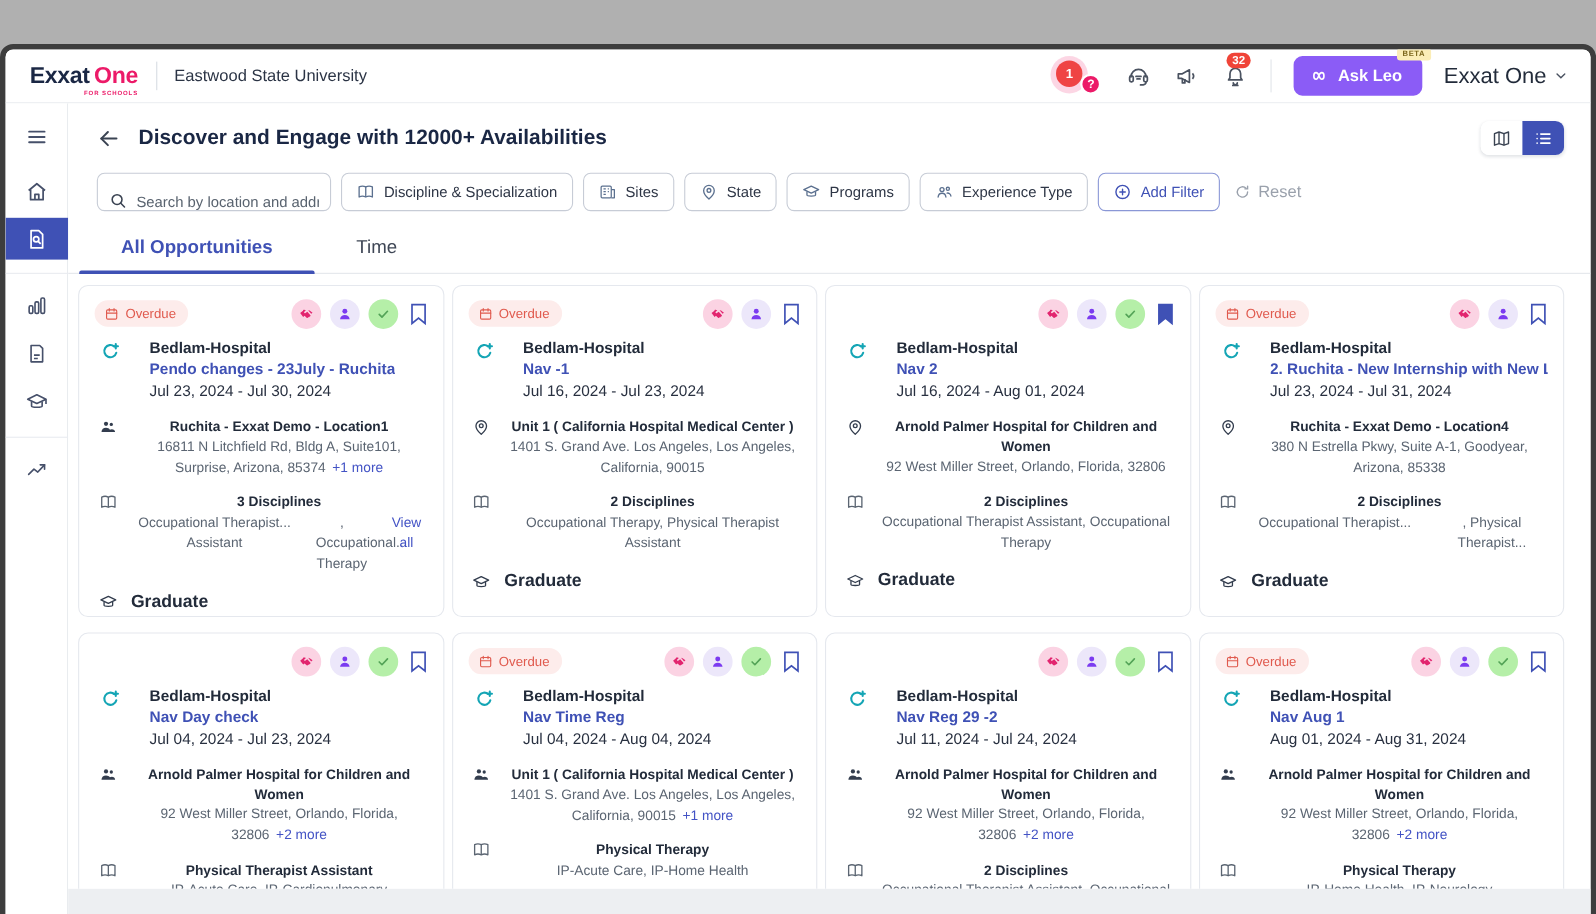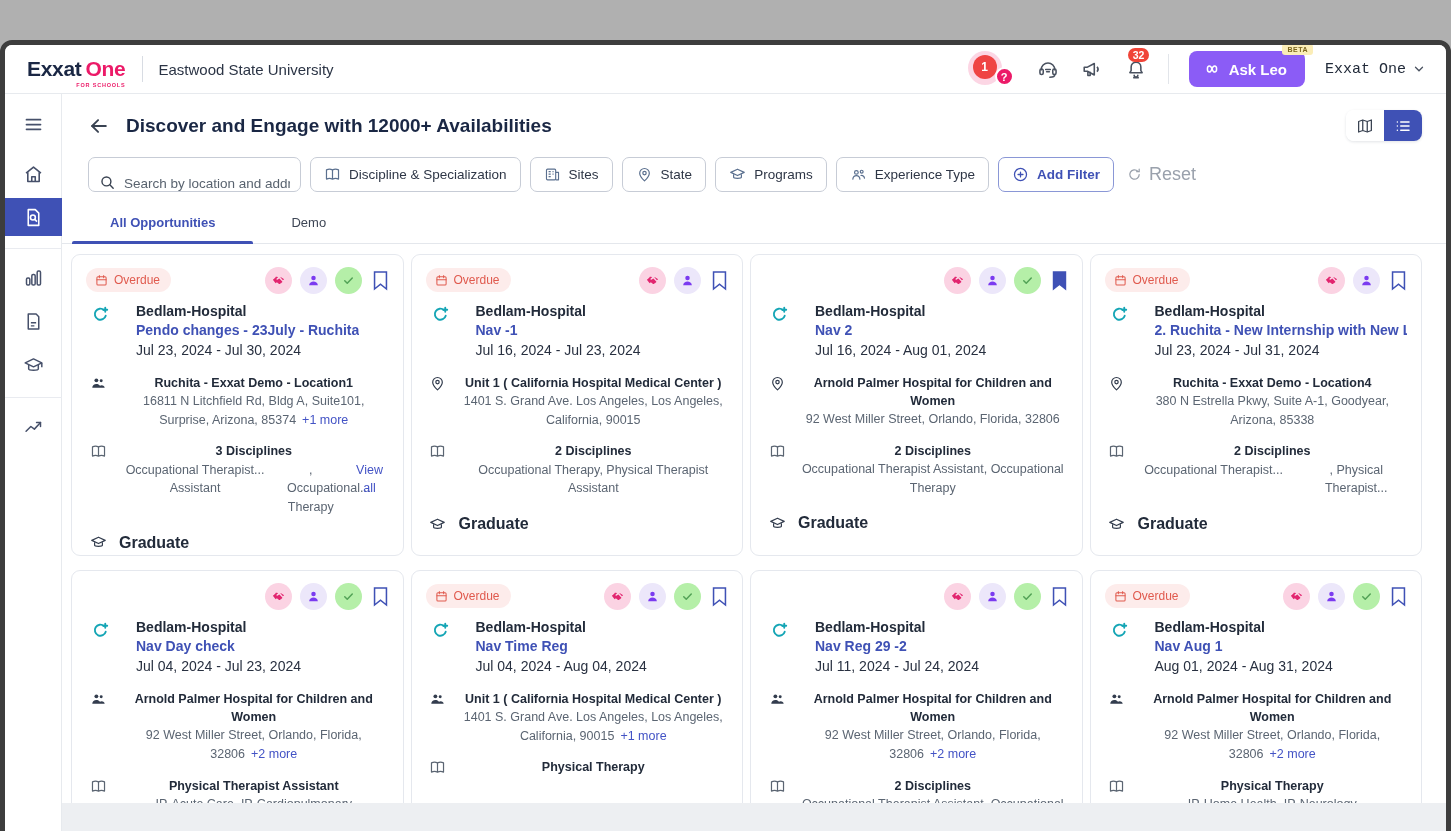--- a/index.html
+++ b/index.html
@@ -20,21 +20,21 @@
   .notif-count { position:absolute; left:5px; top:4px; width:24px; height:24px; border-radius:50%; background:#ef4444; color:#fff; font-size:12px; font-weight:700; display:flex; align-items:center; justify-content:center; }
   .help-bubble { position:absolute; right:2px; bottom:1px; width:19px; height:19px; border-radius:50%; background:#ec1a68; color:#fff; font-size:11px; font-weight:700; display:flex; align-items:center; justify-content:center; border:2px solid #fff; }
   .hicon { width:24px; height:24px; color:#4a5260; display:flex; align-items:center; justify-content:center; cursor:pointer; }
   .hicon svg { width:22px; height:22px; }
   .bell-wrap { position:relative; }
   .bell-badge { position:absolute; top:-9px; left:4px; background:#f04438; color:#fff; font-size:10.5px; font-weight:700; border-radius:9px; padding:1px 5px; }
   .vdiv2 { width:1px; height:30px; background:#e2e5ea; }
   .ask-leo { position:relative; background:#8b5cf6; color:#fff; border:none; border-radius:8px; height:36px; padding:0 18px 0 14px; display:flex; align-items:center; gap:8px; font-size:15px; font-weight:700; cursor:pointer; font-family:inherit; }
   .ask-leo svg { width:18px; height:18px; }
   .beta-tag { position:absolute; top:-7px; right:-8px; background:#fbedb7; color:#7c661d; font-size:7px; font-weight:700; letter-spacing:0.5px; padding:2px 5px; border-radius:3px; }
-  .account { display:flex; align-items:center; gap:6px; font-size:15px; color:#222b3a; cursor:pointer;font-family:Liberation Mono, monospace; }
+  .account { display:flex; align-items:center; gap:6px; font-size:20px; color:#222b3a; cursor:pointer; }
   .account svg { width:14px; height:14px; color:#4a5260; }
 
   
   .body-row { flex:1; display:flex; min-height:0; }
   .sidebar { width:57px; flex:0 0 auto; border-right:1px solid #e7eaee; background:#fff; display:flex; flex-direction:column; align-items:center; padding-top:10px; }
   .side-btn { width:57px; height:40px; display:flex; align-items:center; justify-content:center; color:#46506a; cursor:pointer; margin-bottom:4px; }
   .side-btn svg { width:21px; height:21px; }
   .side-btn.active { background:#3f51b5; color:#fff; height:38px; }
   .side-sep { width:57px; height:1px; background:#e9ebf0; margin:8px 0; }
   .side-gap { height:6px; }
@@ -52,28 +52,28 @@
   .vt-btn svg { width:18px; height:18px; }
 
   
   .filter-row { display:flex; align-items:center; gap:9px; padding:8px 24px 12px 26px; }
   .search-box { display:flex; align-items:flex-end; gap:8px; width:213px; height:35px; border:1px solid #c7ccd6; border-radius:7px; padding:0 10px; color:#59636f; flex:0 0 auto; }
   .search-box svg { width:17px; height:17px; color:#3a4352; flex:0 0 auto; }
   .search-box input { border:none; outline:none; font-size:13.5px; color:#333b4a; width:100%; font-family:inherit; background:transparent; }
   .search-box input::placeholder { color:#59636f; }
   .chip { display:flex; align-items:center; gap:8px; height:35px; border:1px solid #c7ccd6; border-radius:7px; padding:0 13px; font-size:13.5px; color:#2e3646; cursor:pointer; background:#fff; white-space:nowrap; }
   .chip svg { width:17px; height:17px; color:#5b708f; }
-  .chip.add-filter { border:1px solid #8a97d6; color:#3f51b5; font-weight:700; }
+  .chip.add-filter { border:1px solid #8a97d6; color:#3f51b5; font-weight:400; }
   .chip.add-filter svg { color:#3f51b5; }
-  .reset-btn { display:flex; align-items:center; gap:7px; font-size:18px; color:#9aa1ac; cursor:default; margin-left:4px; }
+  .reset-btn { display:flex; align-items:center; gap:7px; font-size:15px; color:#9aa1ac; cursor:default; margin-left:4px; }
   .reset-btn svg { width:15px; height:15px; }
 
   
   .tabs-row { display:flex; border-bottom:1px solid #e4e7ec; padding-left:10px; }
-  .tab { padding:11px 38px 13px; font-size:13px; color:#3e4655; cursor:pointer; position:relative; }
+  .tab { padding:11px 38px 13px; font-size:17px; color:#3e4655; cursor:pointer; position:relative; }
   .tab.active { color:#3f51b5; font-weight:700; }
   .tab.active::after { content:""; position:absolute; left:0; right:0; bottom:-1px; height:3px; background:#3f51b5; border-radius:2px 2px 0 0; }
 
   
   .cards-viewport { height:559px; overflow:hidden; padding:10px 24px 16px 9px; display:grid; grid-template-columns:repeat(4,1fr); column-gap:7px; row-gap:14px; grid-auto-rows:302px; flex:0 0 auto; }
   .gray-footer { flex:1; background:#edeff2; }
   .card { background:#fff; border:1px solid #e5e8ee; border-radius:9px; padding:11px 14px; overflow:hidden; }
   .card-top { display:flex; align-items:center; min-height:28px; margin-bottom:8px; }
   .badge-overdue { display:inline-flex; align-items:center; gap:6px; background:#fdeceb; color:#e05a4e; font-size:12px; padding:5px 11px 5px 9px; border-radius:14px; }
   .badge-overdue svg { width:13px; height:13px; }
@@ -307,21 +307,21 @@
           <svg viewBox="0 0 24 24" fill="none" stroke="currentColor" stroke-width="2" stroke-linecap="round">
               <path d="M19.5 12a7.5 7.5 0 1 1-2.2-5.3"></path>
               <path d="M19.5 3.5v4h-4"></path>
             </svg>
           <span>Reset</span>
         </span>
       </div>
 
       <div class="tabs-row">
         <div class="tab active">All Opportunities</div>
-        <div class="tab">Demo</div>
+        <div class="tab">Time</div>
       </div>
 
       <div class="cards-viewport">
           <div class="card">
     <div class="card-top">
       <span class="badge-overdue">
         <svg viewBox="0 0 24 24" fill="none" stroke="currentColor" stroke-width="1.9" stroke-linecap="round">
                   <rect x="3.5" y="5" width="17" height="15.5" rx="2"></rect>
                   <path d="M8 3v4M16 3v4M3.5 10.5h17"></path>
                 </svg>
@@ -788,20 +788,21 @@
 
     <div class="info-row">
       <span class="info-icon muted">
         <svg viewBox="0 0 24 24" fill="none" stroke="currentColor" stroke-width="1.7" stroke-linejoin="round">
                   <path d="M3.5 5.5c2.8-1.4 5.7-1.4 8.5 0 2.8-1.4 5.7-1.4 8.5 0v13c-2.8-1.4-5.7-1.4-8.5 0-2.8-1.4-5.7-1.4-8.5 0z"></path>
                   <path d="M12 5.5v13"></path>
                 </svg>
       </span>
       <div class="info-body">
         <div class="info-title">Physical Therapy</div>
+        <div class="info-sub">IP-Acute Care, IP-Home Health</div>
       </div>
     </div>
 
   </div>
           <div class="card">
     <div class="card-top">
 
       <span class="top-spacer"></span>
       <span class="stat-circle sc-pink">
         <svg viewBox="0 0 24 24" fill="currentColor">

